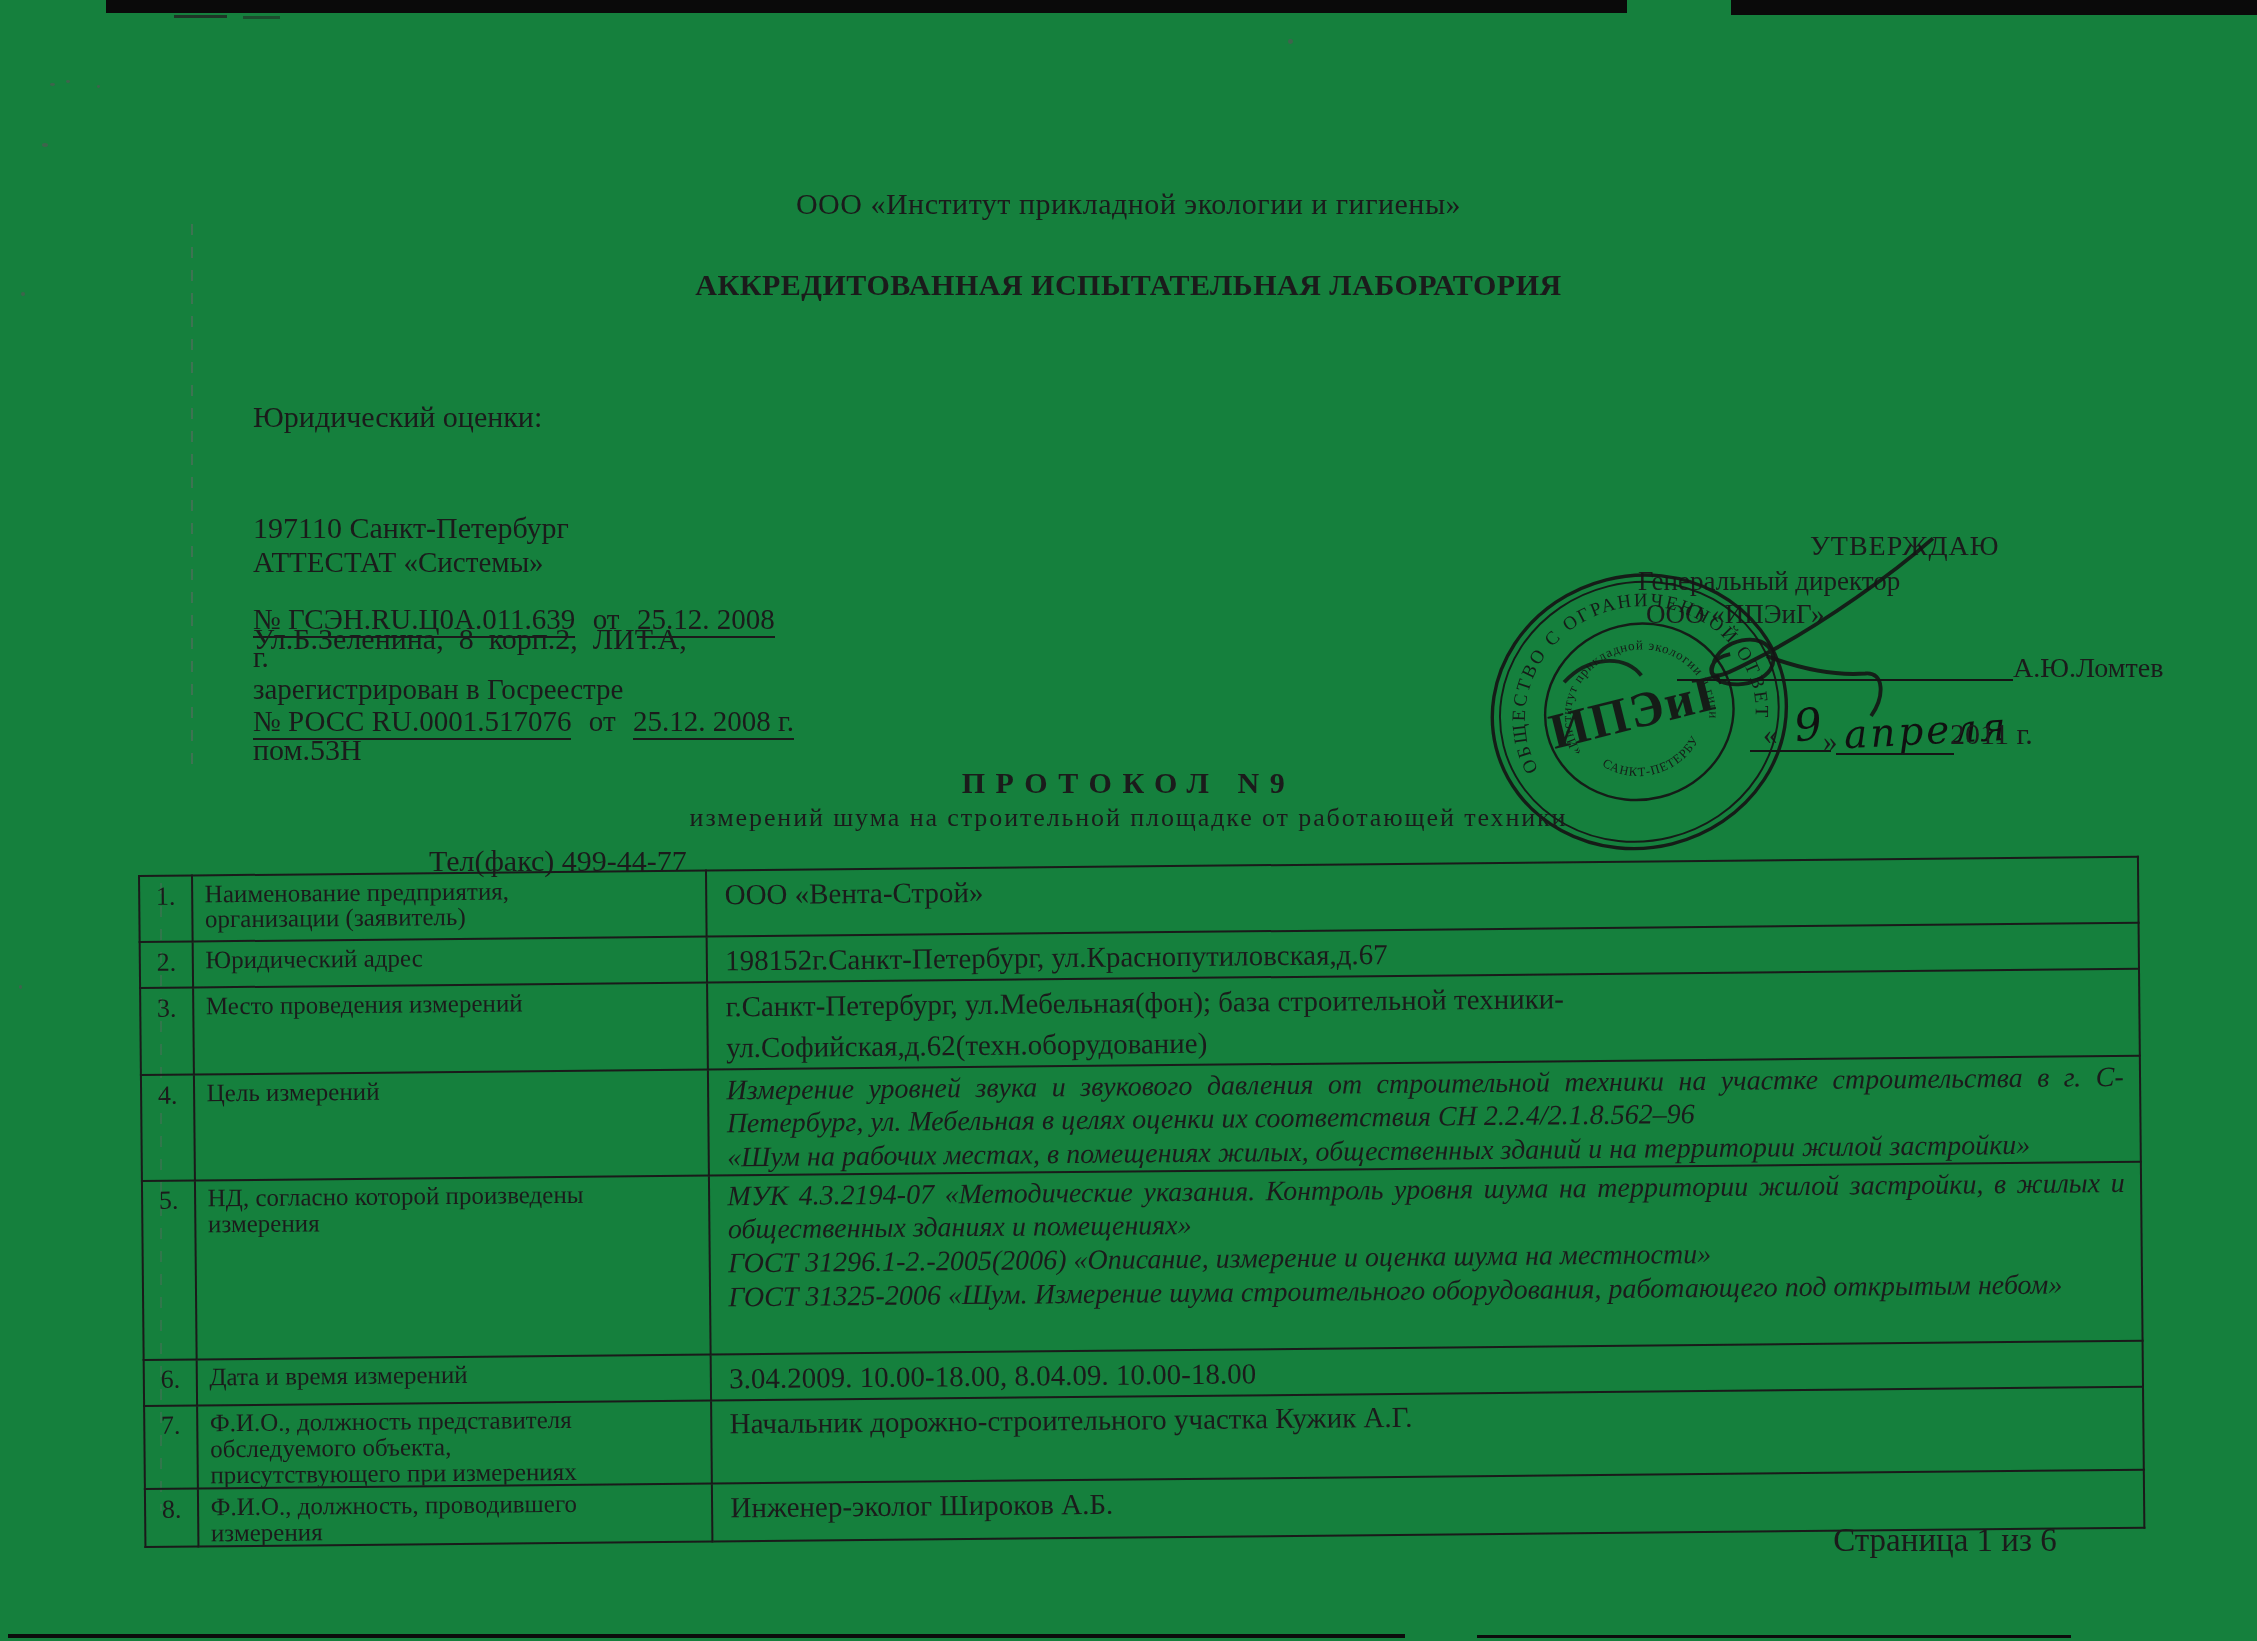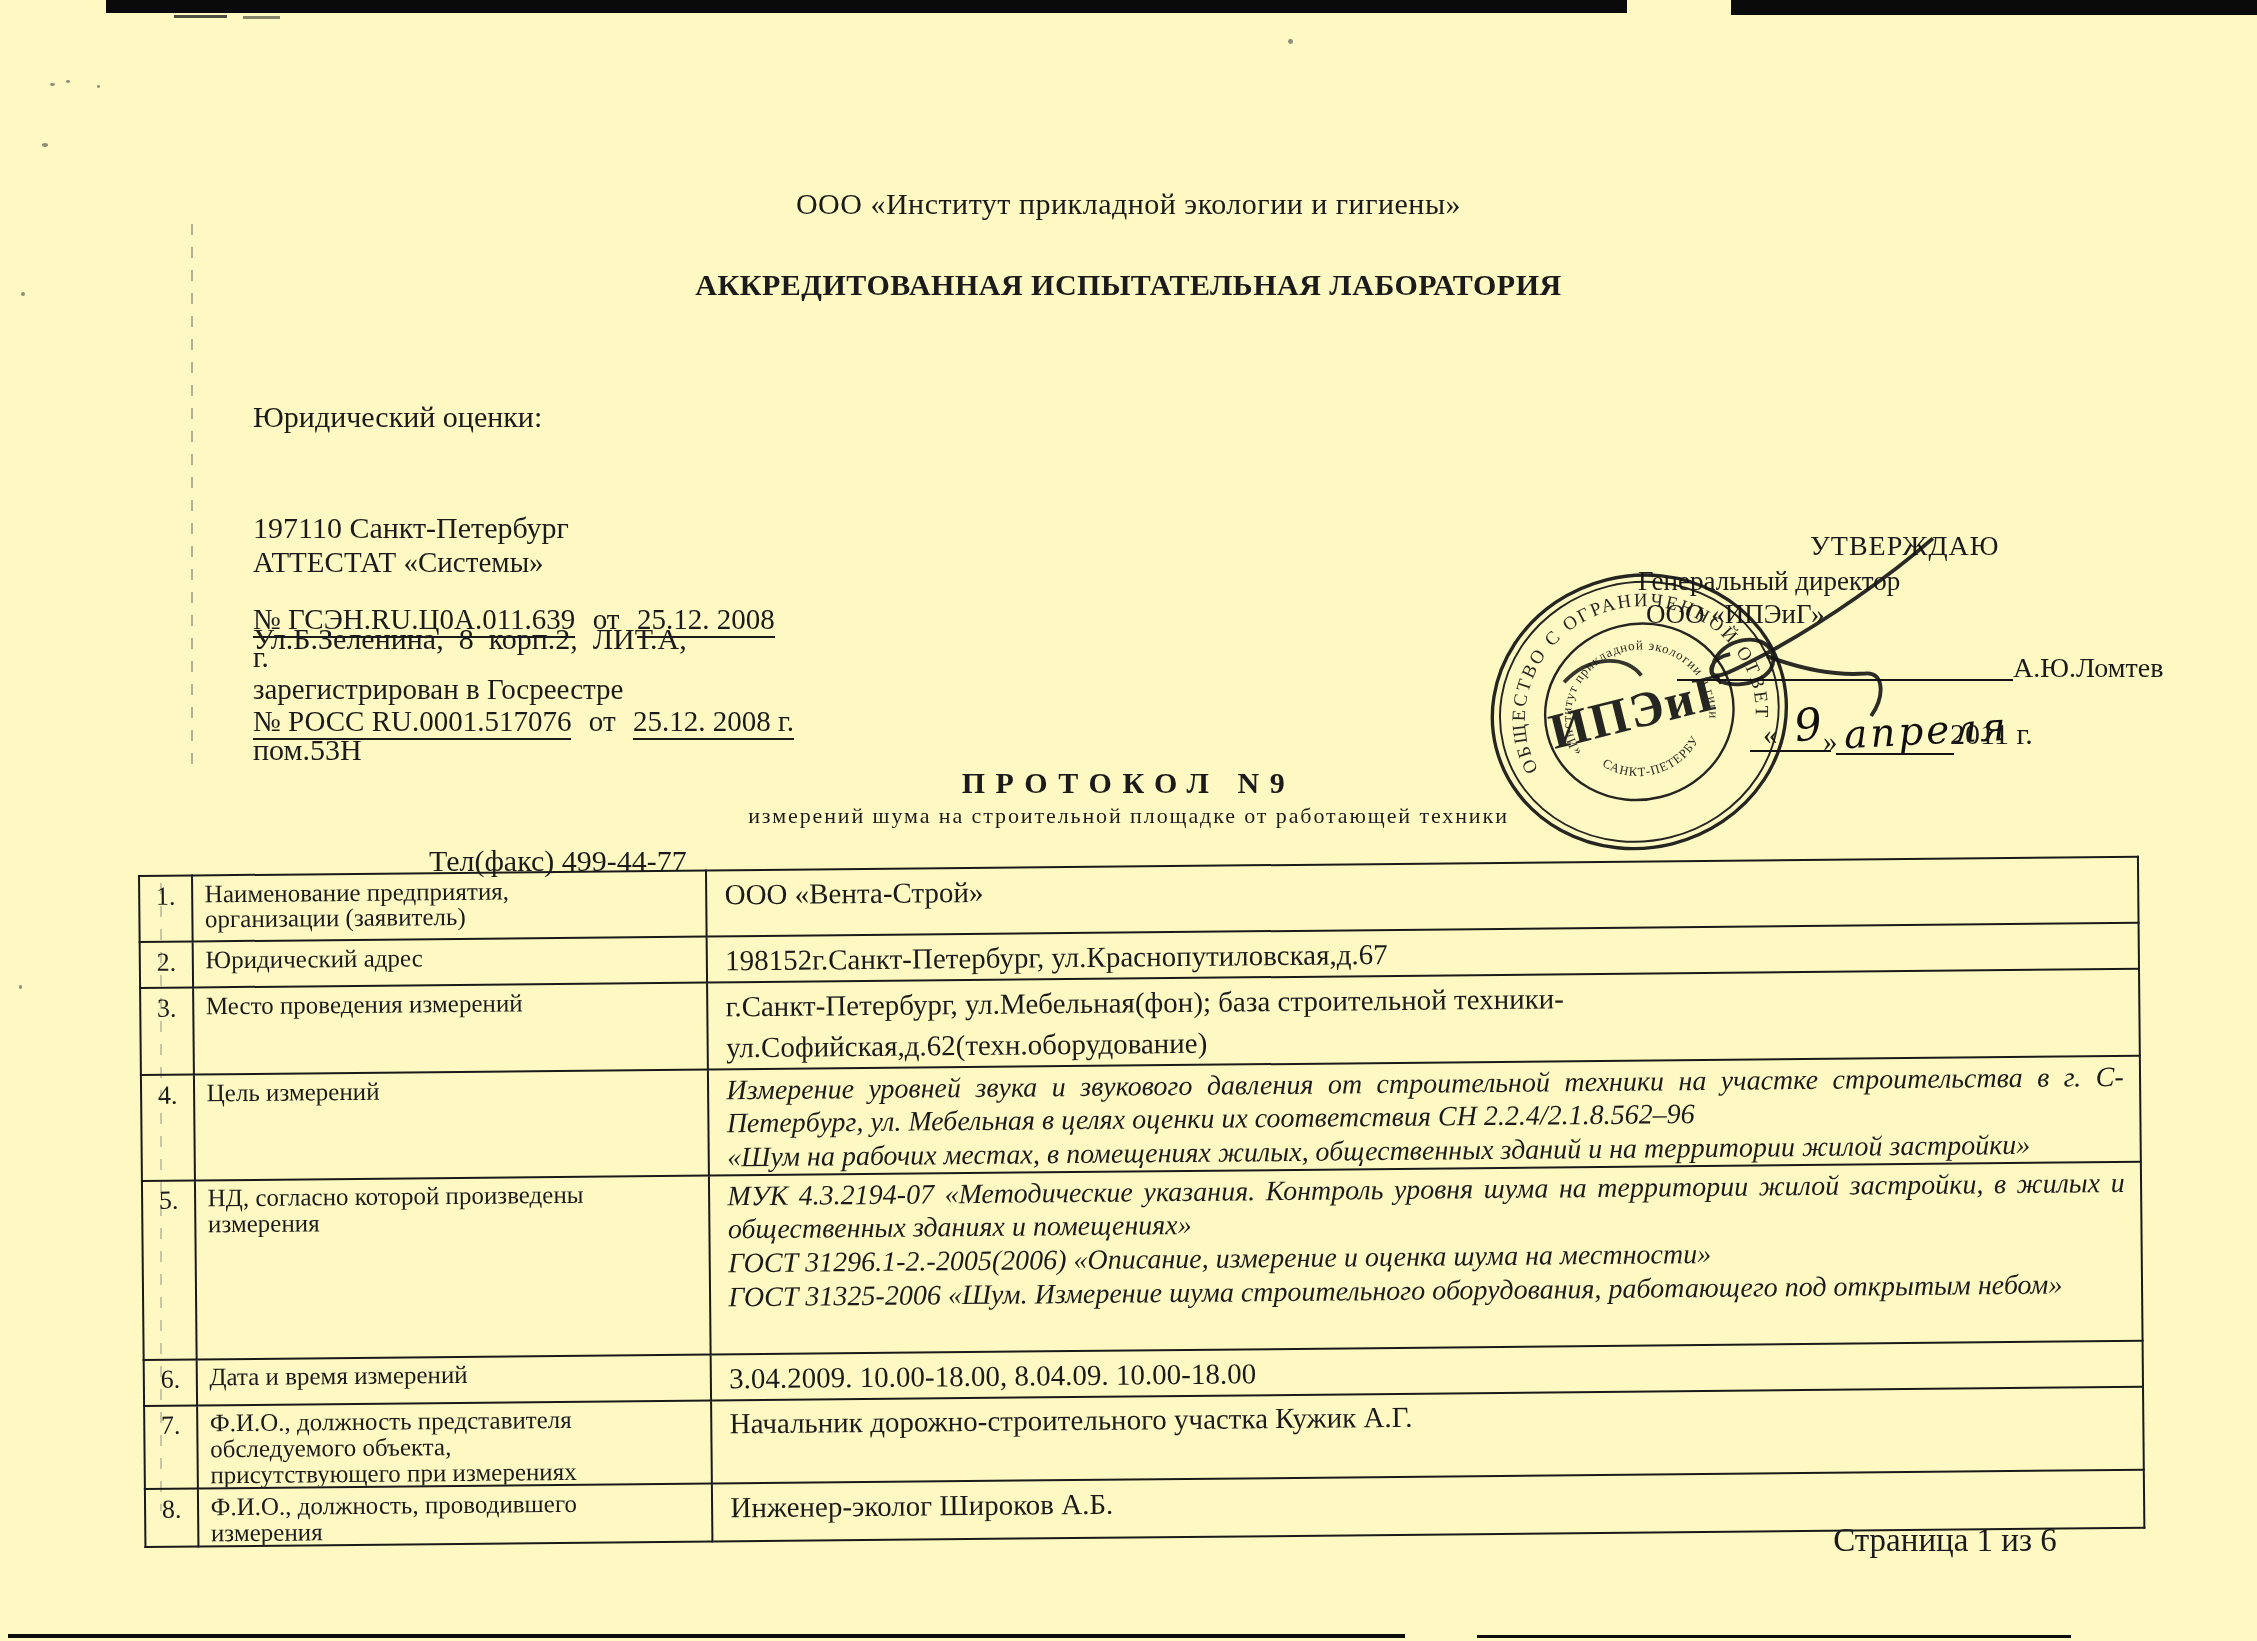--- a/index.html
+++ b/index.html
@@ -1,19 +1,19 @@
 <!DOCTYPE html>
 <html><head>
 <meta charset="utf-8">
 <style>
   html,body{margin:0;padding:0;background:#e8e8e8;}
   .page{
     position:relative;
     width:2257px;height:1641px;
-    background:#fef9c3;
+    background:#15803d;
     font-family:"Liberation Serif","DejaVu Serif",serif;
     color:#1b1b1b;
     overflow:hidden;
   }
   
   .scanbar{position:absolute;background:#0a0a0a;}
   .tick{position:absolute;background:#222;}
   .speck{position:absolute;background:#555;border-radius:50%;opacity:.65;}
   .dashline{
     position:absolute;width:1.9px;
@@ -42,21 +42,21 @@
   .hand{font-family:"DejaVu Serif",serif;font-style:italic;color:#101010;}
   .uline{position:absolute;height:0;border-top:2.4px solid #151515;}
   
   .stamp{position:absolute;left:1481px;top:564px;opacity:.93;transform:rotate(-14deg);}
   .stamp text{font-family:"Liberation Serif",serif;fill:#151515;}
   .sig-svg{position:absolute;left:1506px;top:521px;}
   
   .pr-title{position:absolute;left:0;top:766px;width:2257px;text-align:center;
     font-size:30px;font-weight:600;letter-spacing:10.6px;}
   .pr-sub{position:absolute;left:0;top:803px;width:2257px;text-align:center;
-    font-size:22px;letter-spacing:1.9px;}
+    font-size:26px;letter-spacing:1.9px;}
   .pr-date{position:absolute;left:0;top:839px;width:2257px;text-align:center;font-size:29px;}
   
   .tbl-wrap{position:absolute;left:138px;top:875px;transform:rotate(-0.55deg);transform-origin:0 0;}
   table{border-collapse:collapse;table-layout:fixed;width:1999px;background:transparent;}
   td{border:2.9px solid #1a1a1a;vertical-align:top;padding:0;overflow:hidden;}
   .c-num{width:53px;text-align:center;font-size:26px;padding-top:4.8px;}
   .c-label{width:514px;font-size:25px;line-height:25.6px;padding:4.8px 7.7px 0 11.6px;white-space:pre-line;}
   .c-value{width:1432px;font-size:29px;line-height:41px;padding:2.9px 15.4px 0 17.4px;white-space:pre-line;}
   .c-value.italic{font-style:italic;font-size:28px;line-height:33px;white-space:normal;}
   .c-value.italic .para{text-align:justify;margin:0 0 1px 0;}

